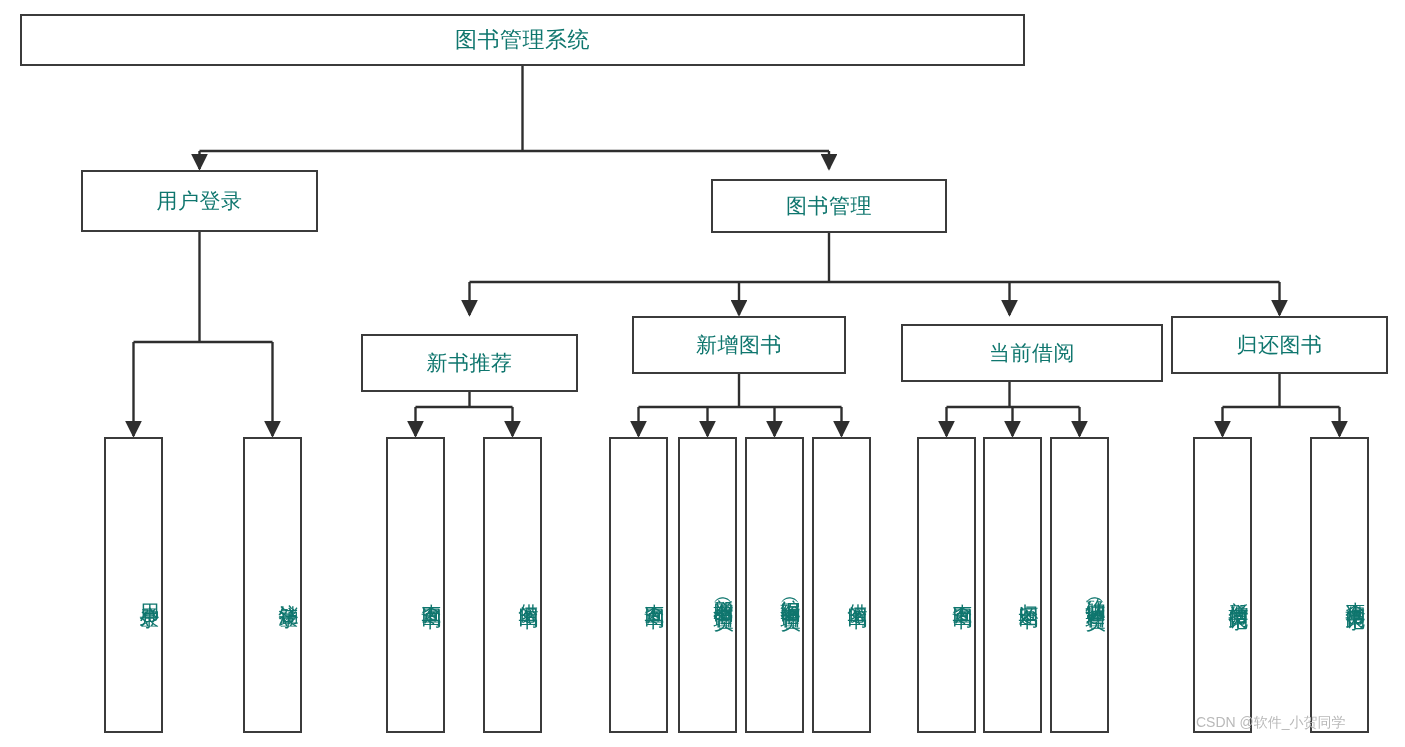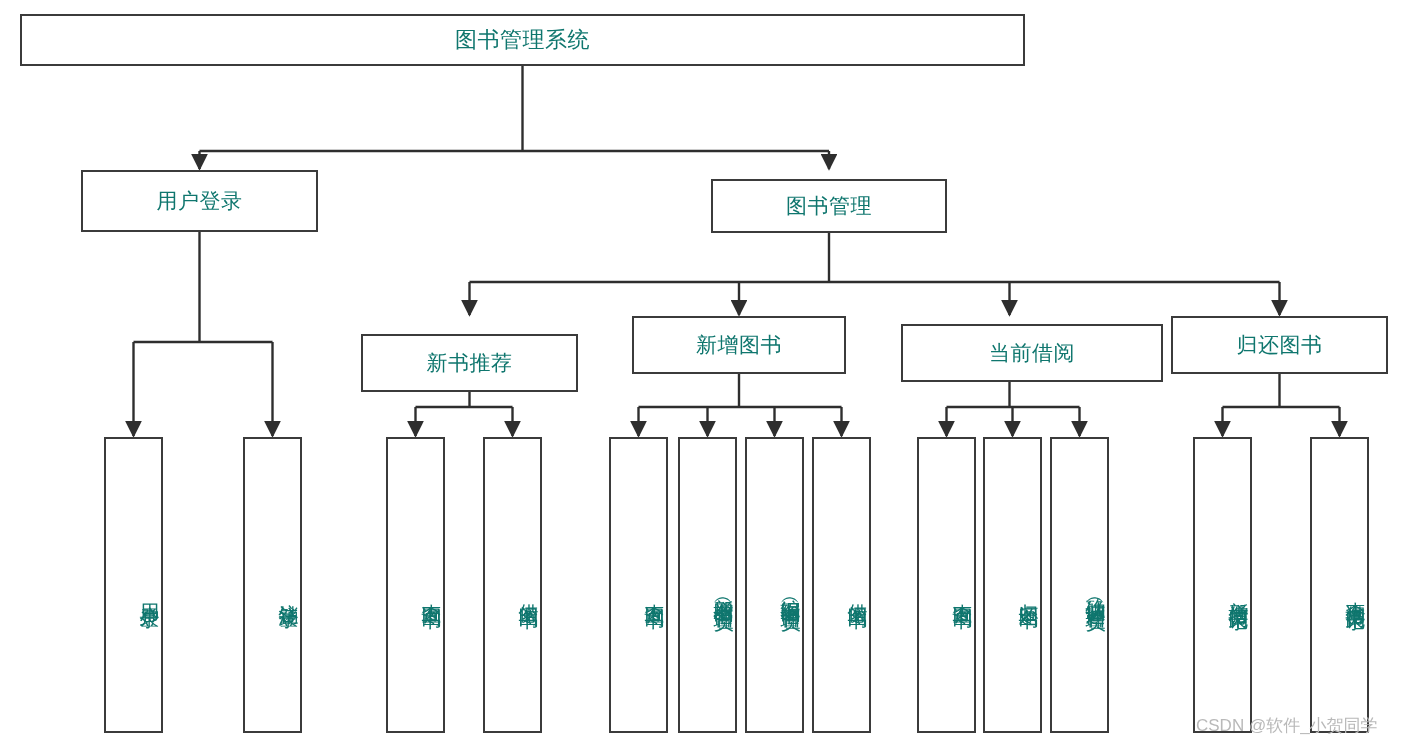--- a/index.html
+++ b/index.html
@@ -56,21 +56,21 @@
     align-items: flex-start;
     justify-content: center;
   }
   .node.v .vlabel {
     writing-mode: vertical-rl;
     text-orientation: upright;
     display: block;
   }
   .watermark {
     position: absolute;
-    font-size: 17px;
+    font-size: 14px;
     color: #b9b9b9;
     white-space: nowrap;
     user-select: none;
   }
 </style>
 </head>
 <body>
 
 <div id="canvas">
 

